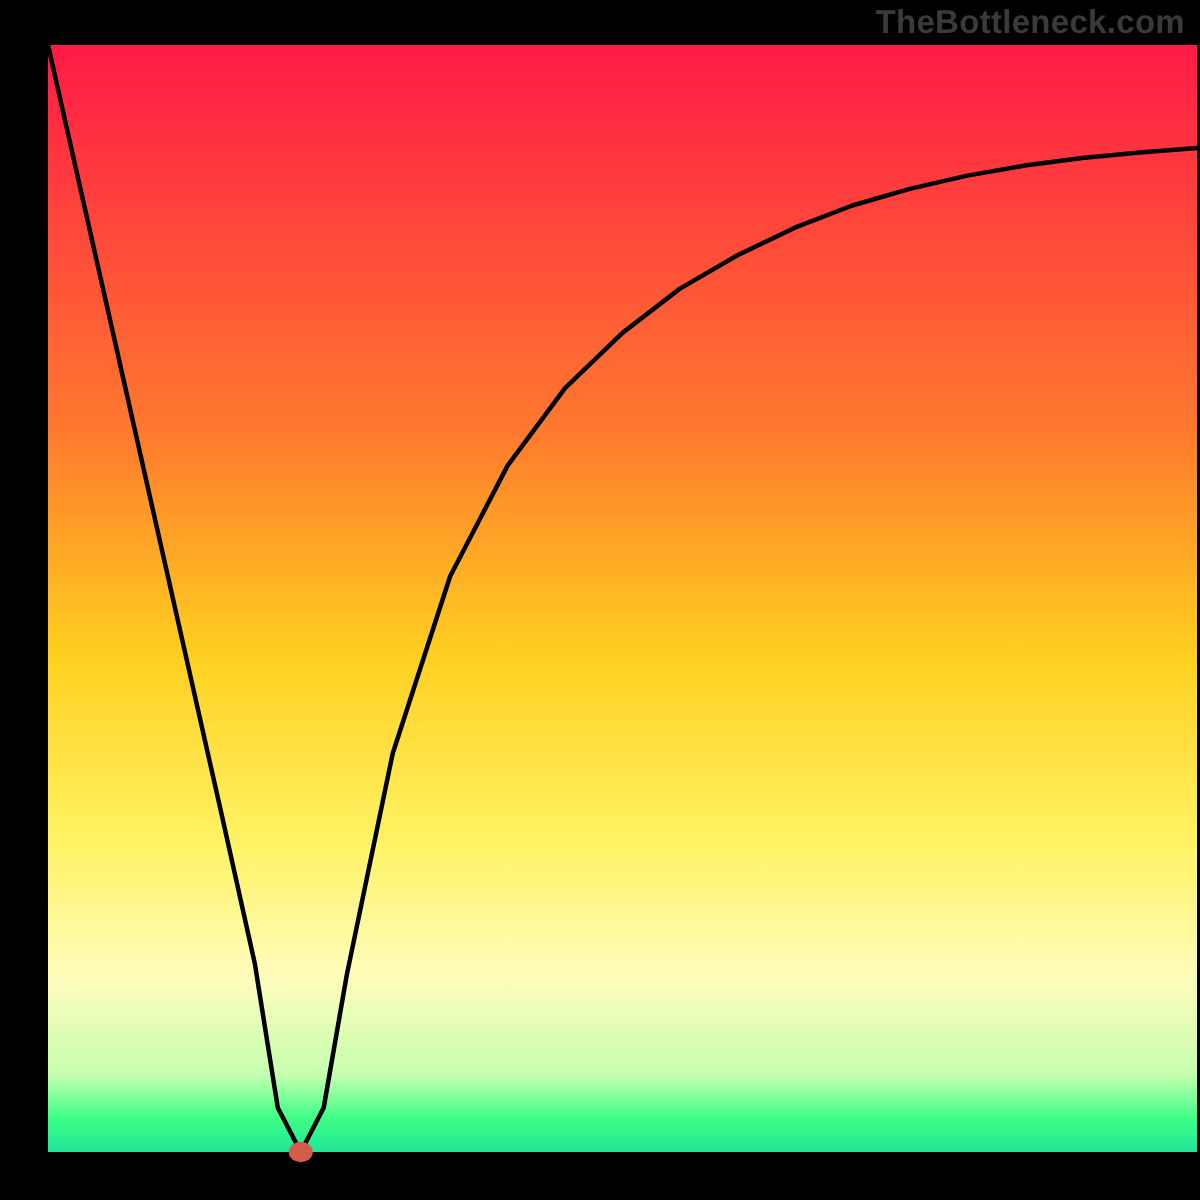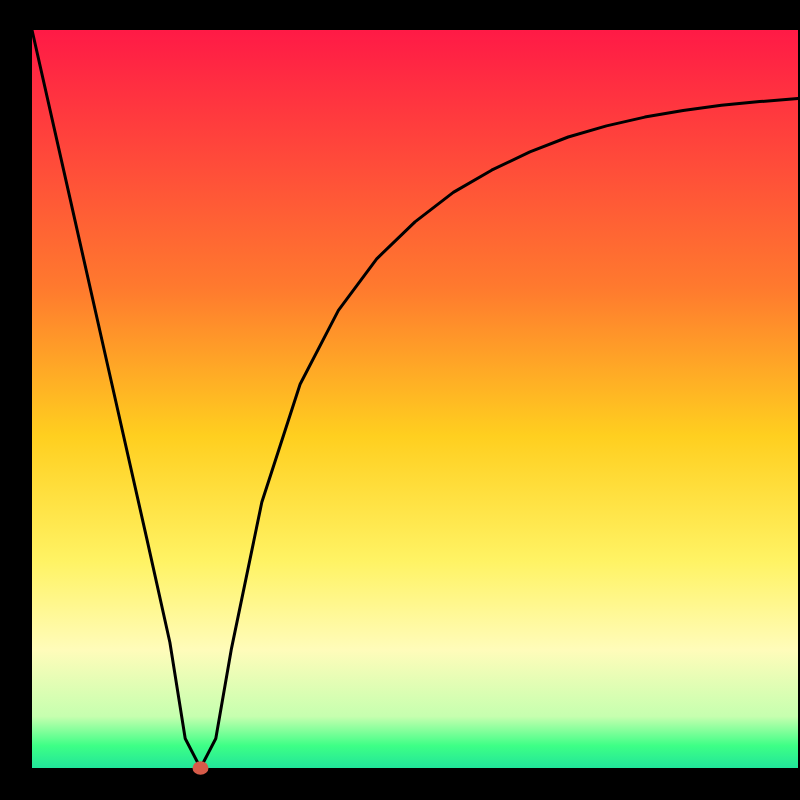--- a/index.html
+++ b/index.html
@@ -34,20 +34,21 @@
     left: 0;
     width: 800px;
     height: 800px;
     display: block;
   }
 </style>
 </head>
 <body>
 
 <div class="frame">
+  <div class="watermark">TheBottleneck.com</div>
 
   <svg class="plot" viewBox="0 0 800 800" preserveAspectRatio="none">
     <defs>
       <linearGradient id="bg-grad" x1="0" y1="0" x2="0" y2="1">
           <stop offset="0%" stop-color="#ff1a46"></stop>
           <stop offset="35%" stop-color="#ff7a2e"></stop>
           <stop offset="55.00000000000001%" stop-color="#ffcf1f"></stop>
           <stop offset="72%" stop-color="#fff364"></stop>
           <stop offset="84%" stop-color="#fffcba"></stop>
           <stop offset="93%" stop-color="#c6ffaf"></stop>

